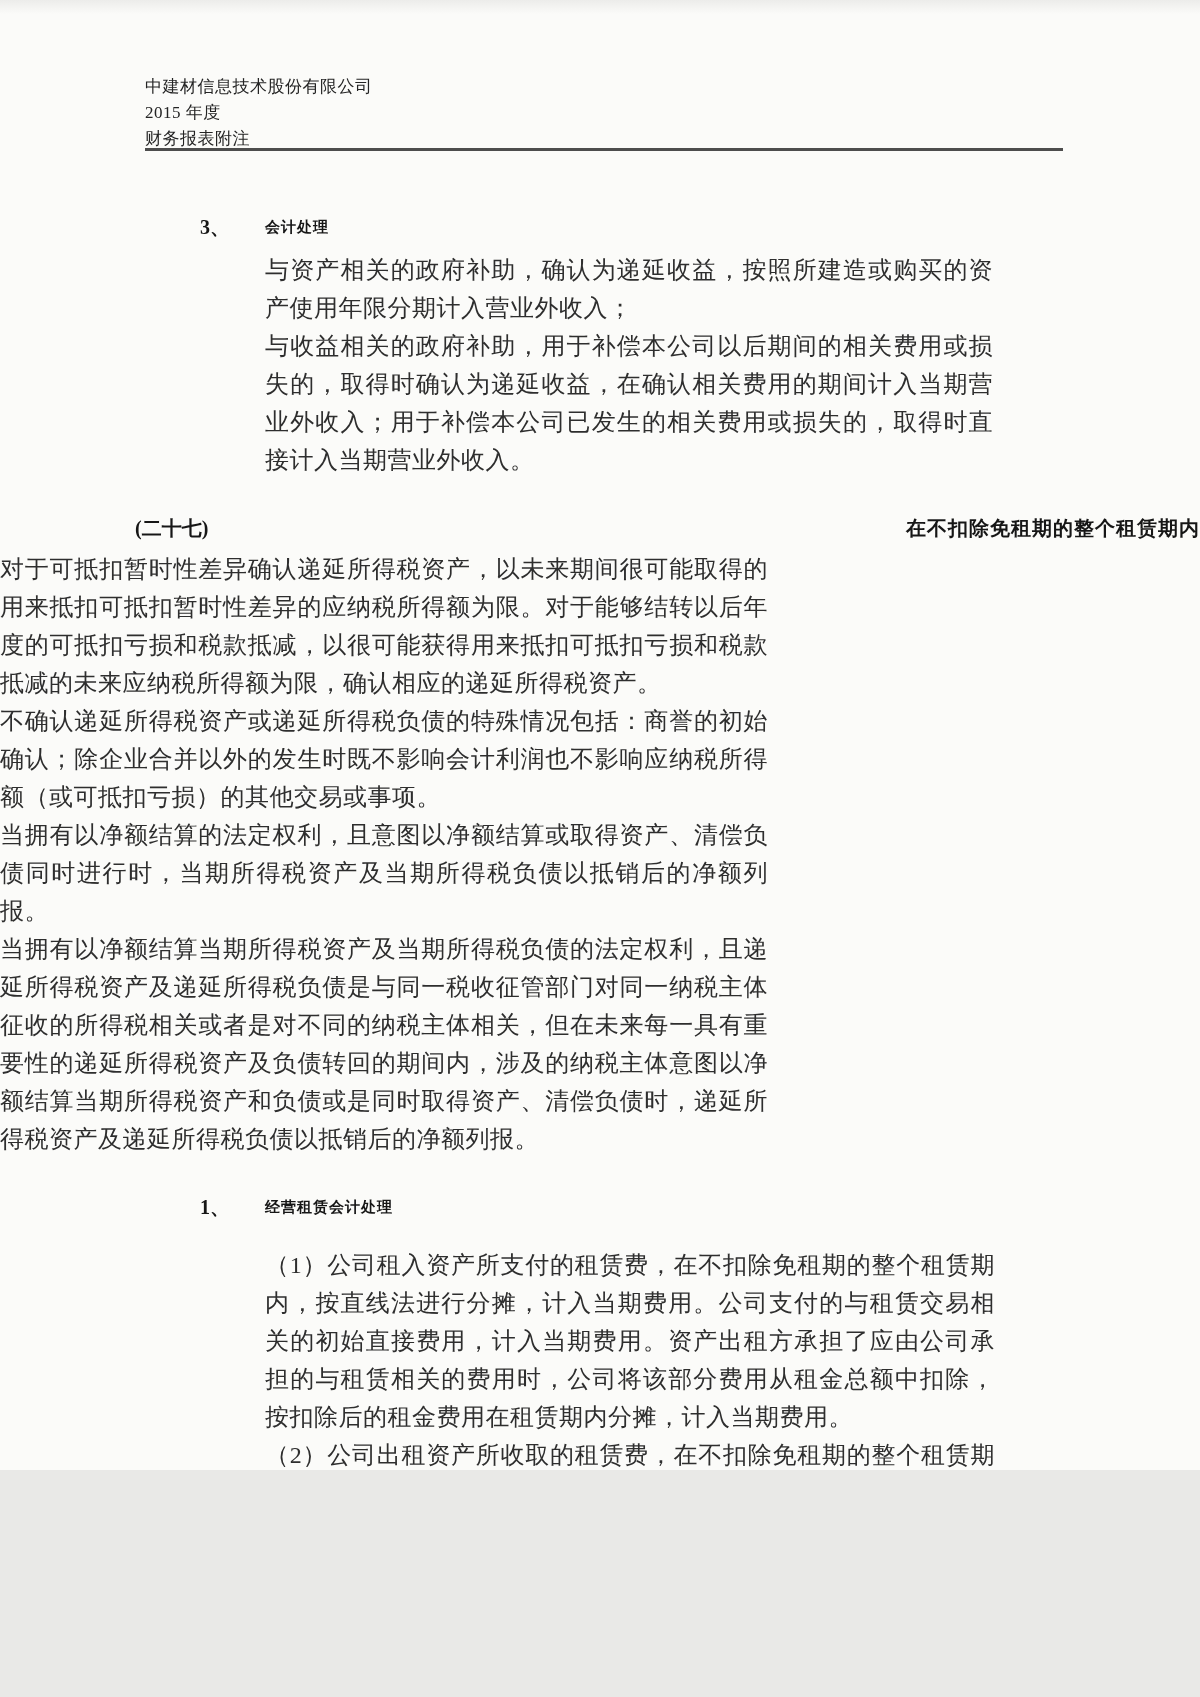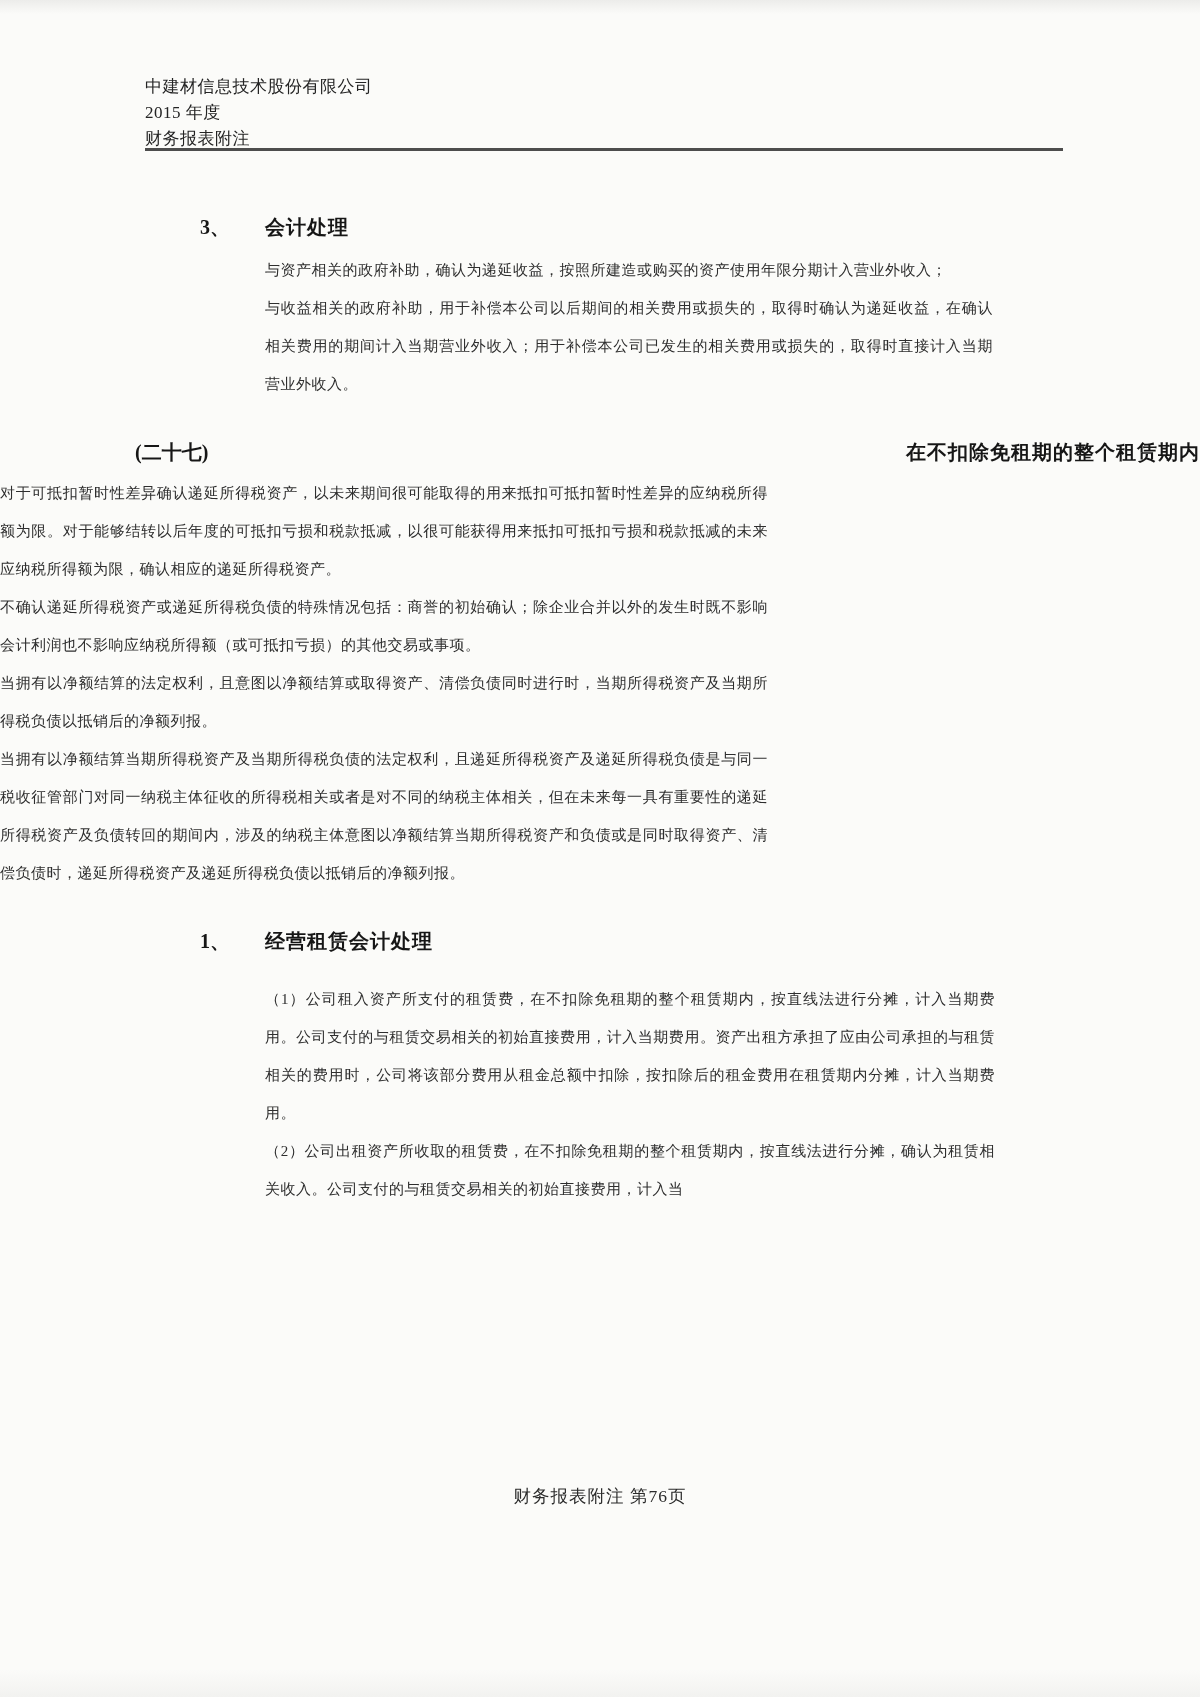--- a/index.html
+++ b/index.html
@@ -1,19 +1,19 @@
 <!DOCTYPE html>
 <html lang="zh"><head>
 <meta charset="utf-8">
 <style>
   html,body { margin:0; padding:0; }
   body { background:#e9e9e7; }
   .page {
     position:relative;
-    width:1200px; height:1697px;
+    width:1200px; height:1470px;
     margin:0 auto;
     background:linear-gradient(180deg,#ececea 0px,#fbfbf9 14px,#fbfbf9 1670px,#f2f2f0 1697px);
     font-family:"Liberation Serif","DejaVu Serif",serif;
     color:#2a2a2a;
     overflow:hidden;
   }
   
   .doc-header {
     position:absolute; left:145px; top:74px;
     font-size:17px; line-height:26px; color:#242424;
@@ -24,33 +24,33 @@
     position:absolute; left:145px; top:148px;
     width:918px; height:3px; background:#4d4d4d;
   }
   
   .content { position:absolute; left:0; top:152px; width:1200px; padding-top:56px; }
   .sub-heading-row { display:flex; margin-left:200px; }
   .sub-num {
     width:65px; flex:0 0 65px;
     font-weight:bold; font-size:20px; line-height:38px; color:#161616;
   }
-  .sub-title { font-weight:bold; font-size:20px; line-height:38px; color:#161616; letter-spacing:1px; }
+  .sub-title { font-weight:bold; font-size:15px; line-height:38px; color:#161616; letter-spacing:1px; }
   .sub-body { margin-left:265px; width:728px; margin-top:5px; }
   .major-section { margin-top:30px; }
   .major-heading-row { display:flex; margin-left:135px; margin-bottom:2px;justify-content:space-between; }
   .major-label {
     width:130px; flex:0 0 130px;
     font-weight:bold; font-size:20px; line-height:38px; color:#161616;
   }
   .major-title { font-weight:bold; font-size:20px; line-height:38px; color:#161616; letter-spacing:1px; }
   .major-body { width:768px; margin-top:3px; }
   p.doc-par {
     margin:0;
-    font-size:15px; line-height:38px;
+    font-size:24px; line-height:38px;
     text-align:justify; text-justify:inter-ideograph;
     color:#2e2e2e;
     letter-spacing:0.5px;
   }
   .lease-sub { margin-top:4px; }
   .lease-body { margin-left:265px; width:730px; margin-top:20px; }
   
   .doc-footer {
     position:absolute; left:0; top:1484px; width:1200px;
     text-align:center; font-size:17.5px; color:#2b2b2b; letter-spacing:1px;

